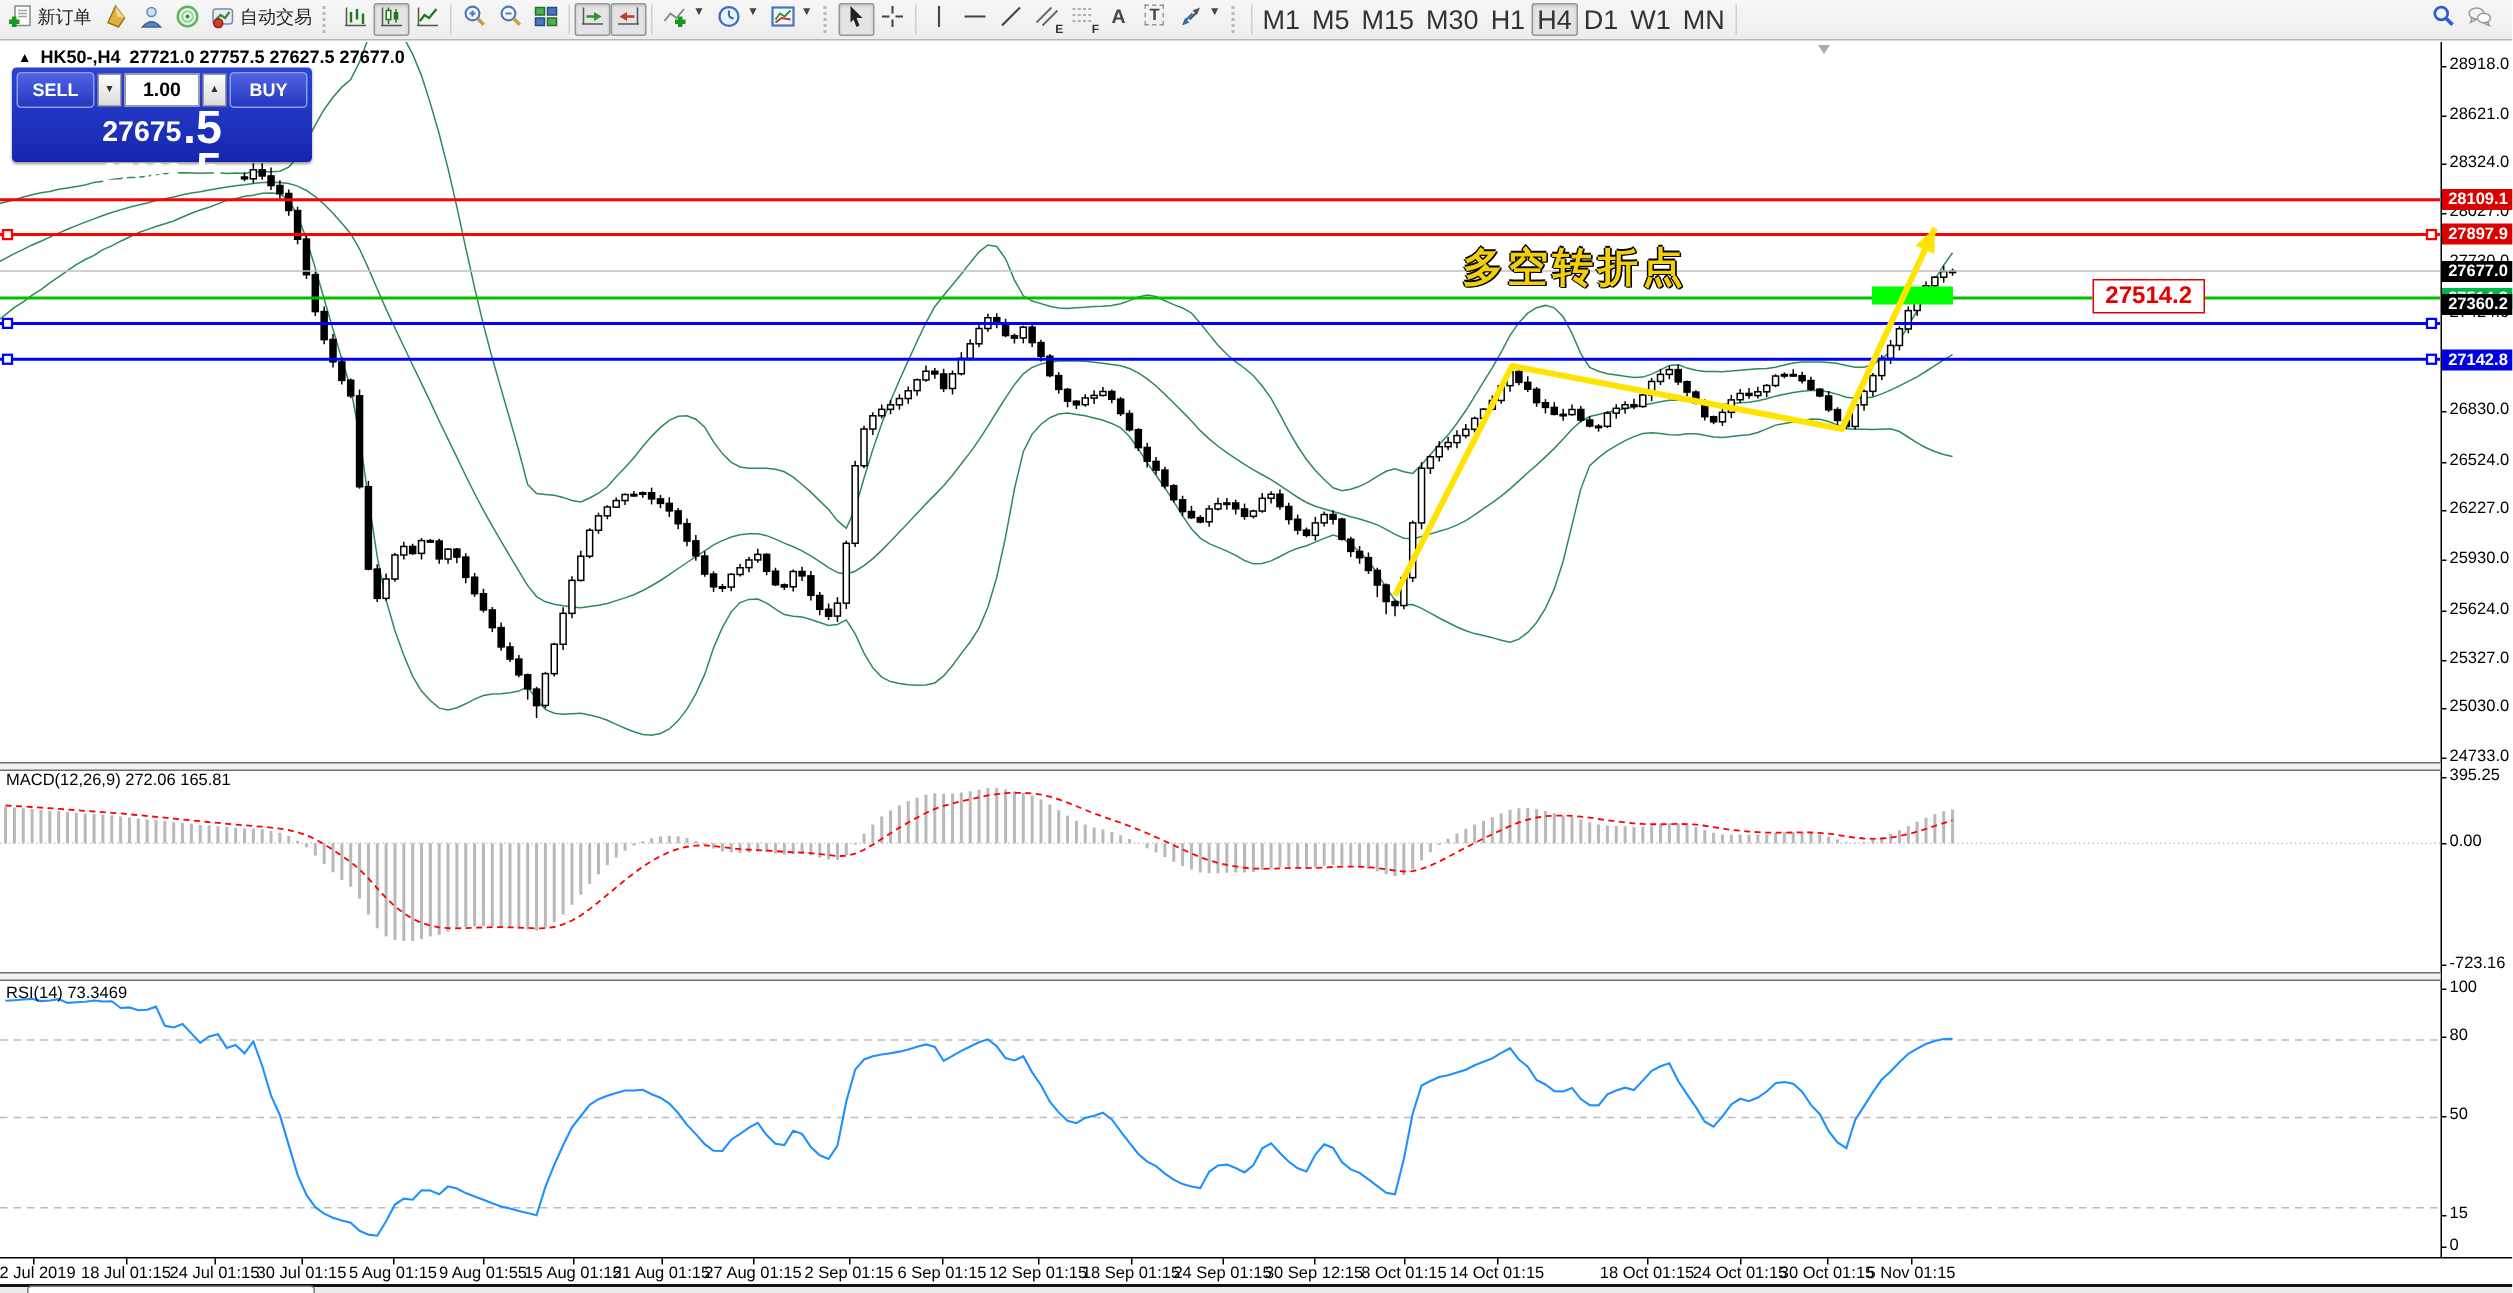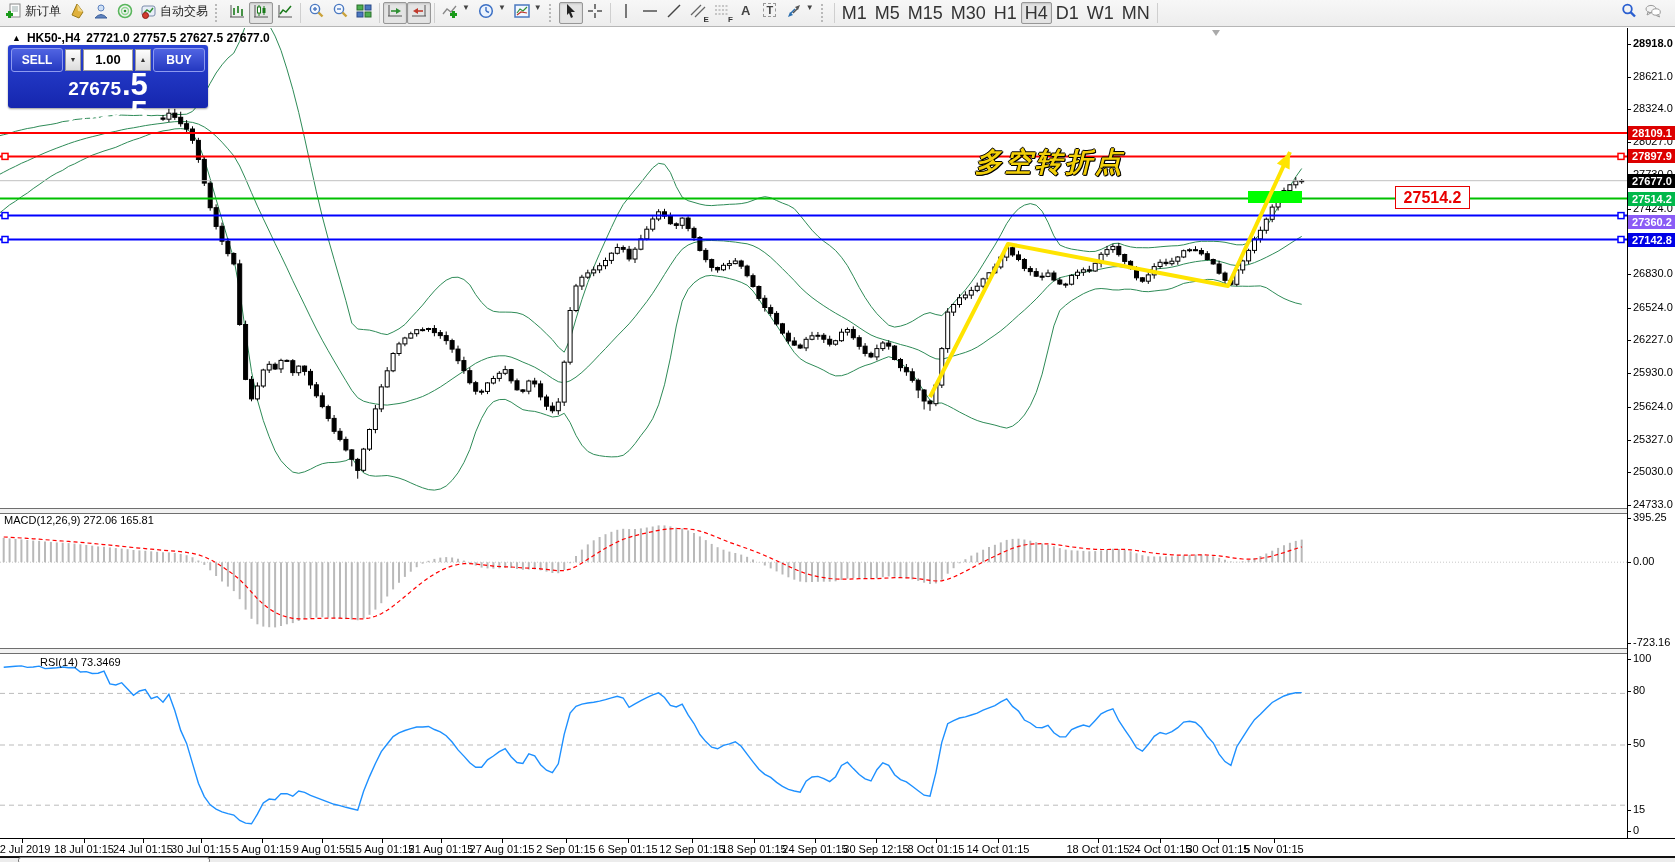--- a/index.html
+++ b/index.html
@@ -34,21 +34,21 @@
   .trade-panel{position:absolute;left:8px;top:45px;width:200px;height:63px;background:linear-gradient(#2b44d4,#1526ae);border-radius:3px;z-index:9;box-shadow:0 1px 2px rgba(0,0,0,.4);}
   .tp-row1{display:flex;align-items:center;height:26px;padding:2px 3px 0 3px;gap:2px;}
   .tp-btn{flex:0 0 50px;height:22px;line-height:22px;text-align:center;color:#fff;font-size:12px;font-weight:bold;background:linear-gradient(#5064e2,#2438c0);border:1px solid #8d9af0;border-radius:3px;}
   .tp-spin{width:14px;height:20px;background:linear-gradient(#fdfdfd,#dcdcdc);border:1px solid #9a9a9a;font-size:7px;color:#333;text-align:center;line-height:20px;}
   .tp-vol{flex:1;height:20px;background:#fff;border:1px solid #9a9a9a;font-size:13px;font-weight:bold;color:#000;text-align:center;line-height:20px;}
   .tp-prices{display:flex;height:34px;flex-direction:column;}
   .tp-price{flex:1;color:#fff;text-align:center;display:flex;align-items:flex-end;justify-content:center;padding-bottom:3px;}
   .tp-price .main{font-size:19px;font-weight:bold;line-height:1;}
   .tp-price .frac{font-size:31px;font-weight:bold;line-height:.8;margin-left:1px;}
   .tp-div{width:2px;background:#0d1b86;}
-  .annotation{position:absolute;left:975px;top:144px;font-size:27px;font-weight:bold;letter-spacing:3px;color:#f2cf08;z-index:8;text-shadow:-1px 0 #000,1px 0 #000,0 -1px #000,0 1px #000,1px 1px #000;white-space:nowrap;font-style:italic;}
+  .annotation{position:absolute;left:975px;top:160px;font-size:27px;font-weight:bold;letter-spacing:3px;color:#f2cf08;z-index:8;text-shadow:-1px 0 #000,1px 0 #000,0 -1px #000,0 1px #000,1px 1px #000;white-space:nowrap;}
   .price-box{position:absolute;left:1395px;top:186px;width:73px;height:21px;border:1px solid #e80000;background:#fff;color:#e80000;font-size:16px;font-weight:bold;text-align:center;line-height:21px;z-index:8;}
   .highlight-bar{position:absolute;z-index:3;}
   svg{display:block;}
   .svg-layer{position:absolute;left:0;z-index:2;}
   .yellow-layer{z-index:4;}
 </style>
 </head>
 <body>
 
 <div id="app">
@@ -942,24 +942,24 @@
   <div class="splitter" style="top:648px;"></div>
   <div class="pane" style="top:652px;width:1627px;height:186px;"></div>
   <div id="rsiChart" class="svg-layer" style="top:650px;">
       <svg width="1627" height="188" xmlns="http://www.w3.org/2000/svg">
         <line x1="0" y1="43.4" x2="1627" y2="43.4" stroke="#bbb" stroke-width="1" stroke-dasharray="5,4"></line>
         <line x1="0" y1="95.0" x2="1627" y2="95.0" stroke="#bbb" stroke-width="1" stroke-dasharray="5,4"></line>
         <line x1="0" y1="155.2" x2="1627" y2="155.2" stroke="#bbb" stroke-width="1" stroke-dasharray="5,4"></line>
         <path d="M3.6999999999999886,17.2L9.599999999999994,16.8L15.5,16.3L21.399999999999977,15.9L27.299999999999983,17.4L33.19999999999999,17.0L39.099999999999994,16.1L45,18.6L50.89999999999999,18.2L56.8,17.8L62.69999999999999,17.0L68.6,17.7L74.5,17.5L80.39999999999999,22.0L86.3,21.6L92.19999999999999,23.5L98.1,23.2L104,21.1L109.9,33.9L115.8,35.0L121.69999999999999,32.7L127.6,38.9L133.5,45.2L139.4,41.0L145.3,39.5L151.2,48.6L157.1,46.6L163,52.2L168.9,44.3L174.8,60.5L180.7,80.4L186.6,93.4L192.5,113.4L198.4,133.2L204.3,146.6L210.2,154.8L216.1,159.1L222,161.8L227.9,163.7L233.8,165.1L239.7,170.5L245.60000000000002,173.1L251.5,173.8L257.4,164.2L263.3,153.0L269.2,149.1L275.1,149.8L281,143.6L286.9,143.7L292.8,146.2L298.70000000000005,141.0L304.6,142.3L310.5,145.4L316.4,147.7L322.3,149.9L328.20000000000005,152.1L334.1,154.3L340,155.6L345.9,157.3L351.8,158.7L357.70000000000005,160.2L363.6,141.3L369.5,126.6L375.4,113.5L381.3,101.6L387.20000000000005,94.0L393.1,86.6L399,82.8L404.9,80.5L410.8,78.7L416.70000000000005,77.0L422.6,77.0L428.5,76.5L434.40000000000003,79.5L440.3,81.8L446.20000000000005,85.7L452.1,92.0L458,99.9L463.90000000000003,106.1L469.8,112.8L475.70000000000005,117.2L481.6,117.3L487.5,109.8L493.40000000000003,106.0L499.3,101.7L505.20000000000005,98.6L511.1,106.7L517,112.5L522.9000000000001,113.4L528.8,103.8L534.7,105.9L540.6,114.7L546.5,120.2L552.4000000000001,122.7L558.3,113.8L564.2,84.3L570.1,63.1L576,56.3L581.9000000000001,54.1L587.8,53.0L593.7,52.2L599.6,51.1L605.5,49.7L611.4000000000001,47.8L617.3,46.3L623.2,48.0L629.1,57.3L635,53.9L640.9000000000001,50.6L646.8,47.7L652.7,44.8L658.6,42.9L664.5,47.5L670.4000000000001,55.4L676.3000000000001,57.0L682.2,54.1L688.1,64.9L694,73.5L699.9,84.5L705.8000000000001,91.6L711.7,97.2L717.6,98.8L723.5,95.3L729.4000000000001,93.9L735.3000000000001,91.8L741.2,96.3L747.1,104.2L753,111.9L758.9000000000001,119.3L764.8000000000001,124.4L770.7,127.4L776.6,132.4L782.5,136.4L788.4000000000001,139.4L794.3000000000001,141.0L800.2,142.1L806.1,131.2L812,127.0L817.9000000000001,126.4L823.8000000000001,128.7L829.7,131.6L835.6,126.7L841.5,115.5L847.4000000000001,112.2L853.3000000000001,118.6L859.2,124.5L865.1,128.9L871,131.0L876.9000000000001,119.7L882.8000000000001,112.8L888.7,115.3L894.6,124.7L900.5,129.6L906.4000000000001,131.9L912.3000000000001,136.3L918.2,140.8L924.1,145.2L930,146.2L935.9000000000001,122.6L941.8000000000001,92.3L947.7,73.7L953.6,70.7L959.5,68.0L965.4000000000001,66.9L971.3000000000001,65.0L977.2,63.2L983.1,60.2L989,57.8L994.9000000000001,55.6L1000.8000000000001,51.9L1006.7,48.8L1012.6,56.4L1018.5,61.1L1024.4,70.0L1030.3000000000002,73.0L1036.2,77.4L1042.1,77.7L1048,75.3L1053.9,82.7L1059.8000000000002,86.8L1065.7,86.9L1071.6,79.5L1077.5,77.0L1083.4,75.1L1089.3000000000002,76.7L1095.2,70.4L1101.1,63.9L1107,60.8L1112.9,58.8L1118.8000000000002,70.7L1124.7,79.6L1130.6,88.1L1136.5,97.8L1142.4,101.1L1148.3000000000002,94.3L1154.2,86.3L1160.1,82.5L1166,84.1L1171.9,81.7L1177.8000000000002,77.7L1183.7,72.1L1189.6000000000001,71.3L1195.5,72.5L1201.4,77.8L1207.3,86.6L1213.2,92.8L1219.1000000000001,104.1L1225,111.6L1230.9,115.4L1236.8,96.7L1242.7,87.4L1248.6000000000001,78.1L1254.5,69.7L1260.4,64.3L1266.3,58.2L1272.2,52.5L1278.1000000000001,49.1L1284,46.0L1289.9,44.0L1295.8000000000002,42.7L1301.7,42.6" fill="none" stroke="#1e90ff" stroke-width="1.4"></path>
       </svg>
     </div>
-  <div class="pane-label" style="top:656px;margin-left:36px;">RSI(14) 73.3469</div>
+  <div class="pane-label" style="top:656px;">RSI(14) 73.3469</div>
 
   <div class="axis-col" id="axisCol">
-      <div class="axis-label" style="top: 9px; font-weight: bold;">28918.0</div>
+      <div class="axis-label" style="top: 9px;">28918.0</div>
       <div class="axis-tick" style="top: 16px;"></div>
       <div class="axis-label" style="top: 41.7161px;">28621.0</div>
       <div class="axis-tick" style="top: 48.7161px;"></div>
       <div class="axis-label" style="top: 74.4323px;">28324.0</div>
       <div class="axis-tick" style="top: 81.4323px;"></div>
       <div class="axis-label" style="top: 107.148px;">28027.0</div>
       <div class="axis-tick" style="top: 114.148px;"></div>
       <div class="axis-label" style="top: 139.865px;">27730.0</div>
       <div class="axis-tick" style="top: 146.865px;"></div>
       <div class="axis-label" style="top: 173.572px;">27424.0</div>
@@ -977,21 +977,21 @@
       <div class="axis-label" style="top: 404.568px;">25327.0</div>
       <div class="axis-tick" style="top: 411.568px;"></div>
       <div class="axis-label" style="top: 437.284px;">25030.0</div>
       <div class="axis-tick" style="top: 444.284px;"></div>
       <div class="axis-label" style="top: 470px;">24733.0</div>
       <div class="axis-tick" style="top: 477px;"></div>
       <div class="axis-badge" style="top: 98.1046px; background: rgb(221, 0, 0);">28109.1</div>
       <div class="axis-badge" style="top: 121.369px; background: rgb(221, 0, 0);">27897.9</div>
       <div class="axis-badge" style="top: 145.703px; background: rgb(0, 0, 0);">27677.0</div>
       <div class="axis-badge" style="top: 163.636px; background: rgb(0, 184, 74);">27514.2</div>
-      <div class="axis-badge" style="top: 187px; background: #8b5cf6;">27360.2</div>
+      <div class="axis-badge" style="top: 168px; background: #000000;">27360.2</div>
       <div class="axis-badge" style="top: 204.548px; background: rgb(0, 0, 230);">27142.8</div>
       <div class="axis-label" style="top: 483px;">395.25</div>
       <div class="axis-tick" style="top: 490px;"></div>
       <div class="axis-label" style="top: 527px;">0.00</div>
       <div class="axis-tick" style="top: 534px;"></div>
       <div class="axis-label" style="top: 608px;">-723.16</div>
       <div class="axis-tick" style="top: 615px;"></div>
       <div class="axis-label" style="top: 624px;">100</div>
       <div class="axis-tick" style="top: 631px;"></div>
       <div class="axis-label" style="top: 656px;">80</div>

